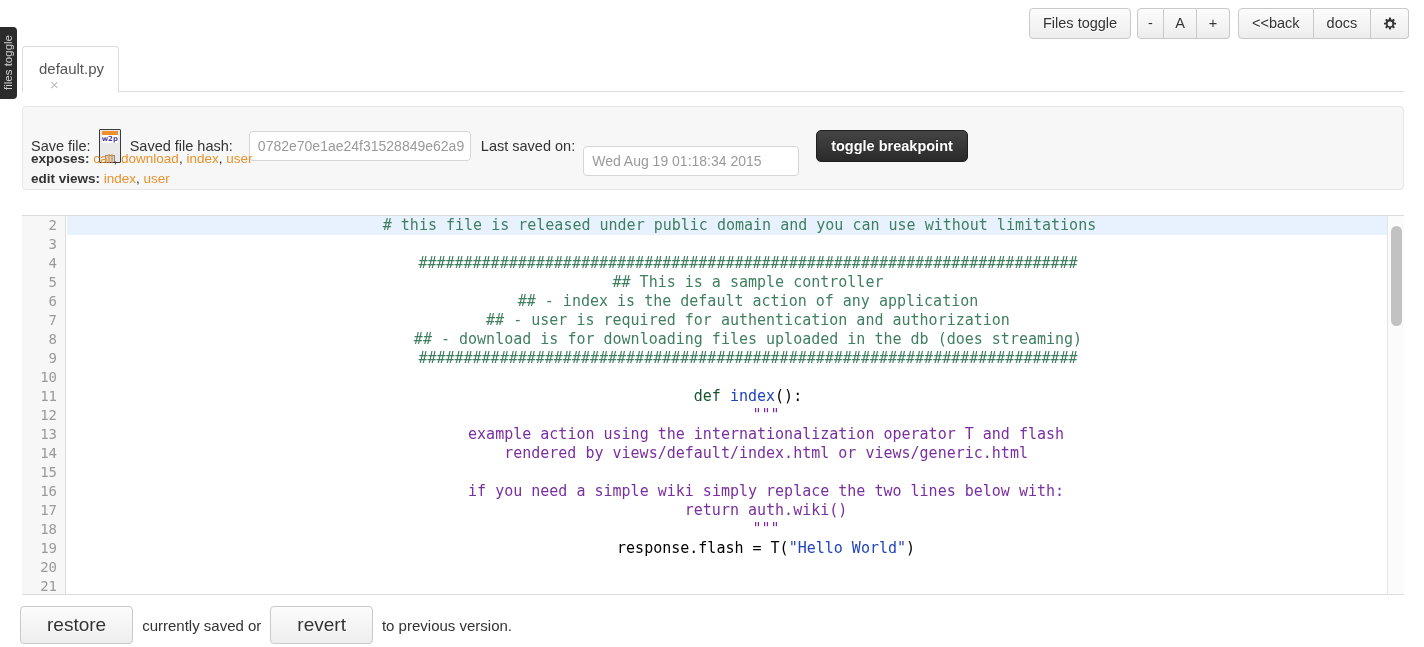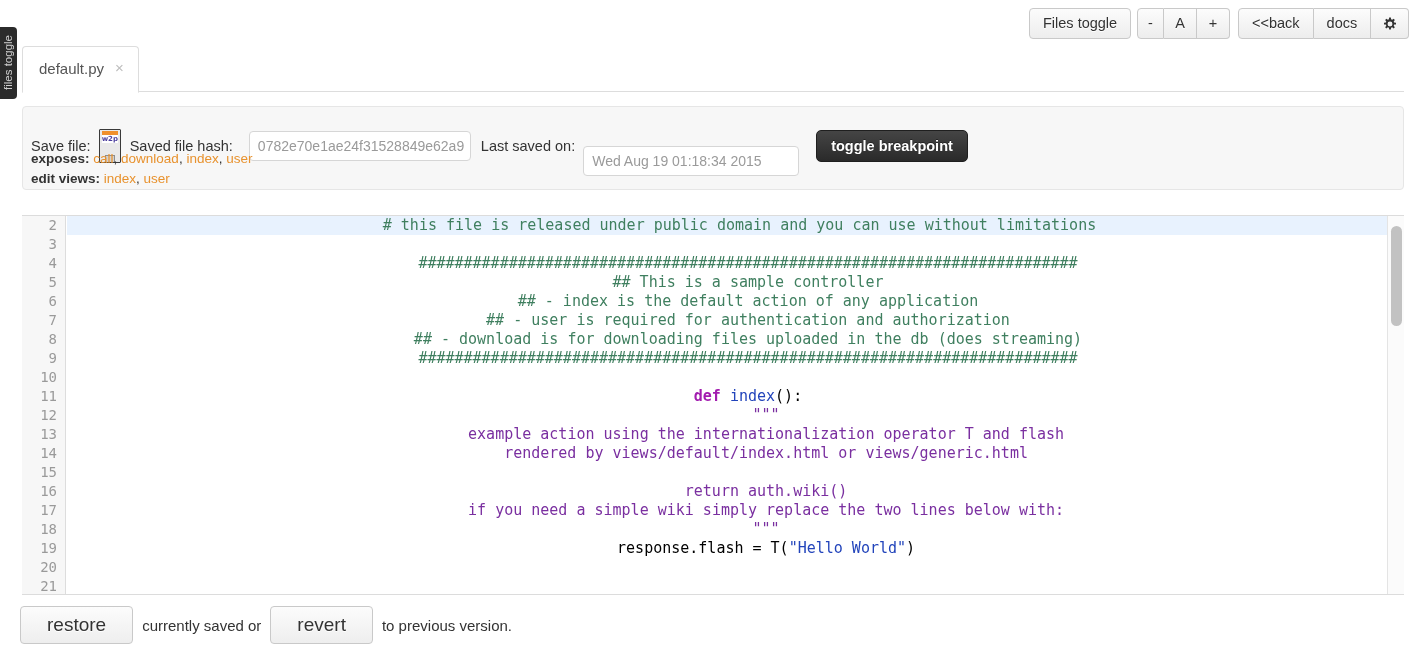--- a/index.html
+++ b/index.html
@@ -70,20 +70,21 @@
     height: 47px;
     padding: 13px 14px 0 16px;
     background: #ffffff;
     border: 1px solid #dddddd;
     border-bottom: 1px solid #ffffff;
     border-radius: 4px 4px 0 0;
     font-size: 15px;
     color: #555555;
     display: flex; align-items: flex-start;
     cursor: pointer;
+    flex-direction: column;
   }
   #tab-close {
     color: #bdbdbd; font-size: 15px; margin-left: 11px; cursor: pointer;
     line-height: 1;
   }
 
   
   #infopanel {
     position: absolute; left: 22px; top: 106px;
     width: 1382px; height: 84px;
@@ -185,21 +186,21 @@
     padding-left: 25px;
   }
   .cl {
     height: 19px; line-height: 19px;
     white-space: pre;
     color: #000000;
     text-align: center;
   }
   .cl.active { background: #e8f2fe; }
   .c-comment { color: #3f7f5f; }
-  .c-kw  { color: #a21caf; font-weight: bold; margin-top: 24px; }
+  .c-kw  { color: #14532d; font-weight: normal; margin-top: 24px; }
   .c-fn  { color: #2244bb; }
   .c-str { color: #2244bb; }
   .c-doc { color: #7a2fa0; }
   .c-plain { color: #000000; }
 
   
   #vscroll {
     position: absolute; right: 0; top: 0; width: 17px; height: 380px;
     background: #fbfbfb; border-left: 1px solid #e4e4e4;
     cursor: pointer;
@@ -327,22 +328,22 @@
       <div class="cl"><span class="c-comment">## - index is the default action of any application</span></div>
       <div class="cl"><span class="c-comment">## - user is required for authentication and authorization</span></div>
       <div class="cl"><span class="c-comment">## - download is for downloading files uploaded in the db (does streaming)</span></div>
       <div class="cl"><span class="c-comment">#########################################################################</span></div>
       <div class="cl">&nbsp;</div>
       <div class="cl"><span class="c-kw">def</span><span class="c-plain"> </span><span class="c-fn">index</span><span class="c-plain">():</span></div>
       <div class="cl"><span class="c-doc">    """</span></div>
       <div class="cl"><span class="c-doc">    example action using the internationalization operator T and flash</span></div>
       <div class="cl"><span class="c-doc">    rendered by views/default/index.html or views/generic.html</span></div>
       <div class="cl">&nbsp;</div>
+      <div class="cl"><span class="c-doc">    if you need a simple wiki simply replace the two lines below with:</span></div>
       <div class="cl"><span class="c-doc">    return auth.wiki()</span></div>
-      <div class="cl"><span class="c-doc">    if you need a simple wiki simply replace the two lines below with:</span></div>
       <div class="cl"><span class="c-doc">    """</span></div>
       <div class="cl"><span class="c-plain">    response.flash = T(</span><span class="c-str">"Hello World"</span><span class="c-plain">)</span></div>
       <div class="cl">&nbsp;</div>
     </div>
   <div id="vscroll">
     <div id="vthumb"></div>
   </div>
 </div>
 
 <div id="bottombar">

